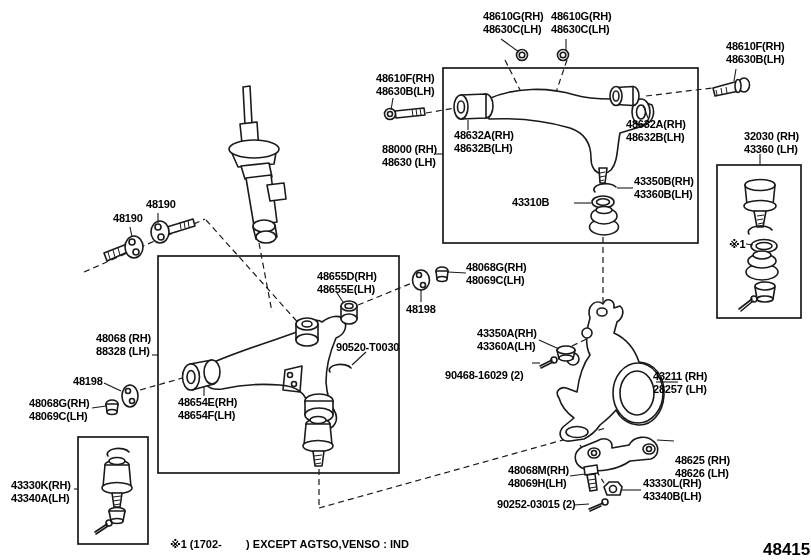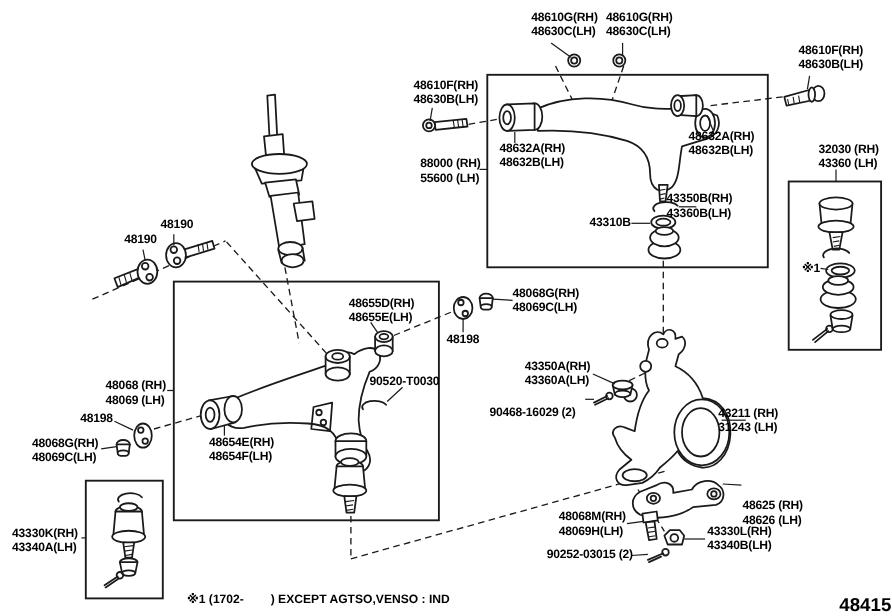--- a/index.html
+++ b/index.html
@@ -308,41 +308,41 @@
     <line x1="570" y1="476" x2="585" y2="474"></line>
     <line x1="641" y1="490" x2="622" y2="490"></line>
     <line x1="574" y1="505" x2="589" y2="504"></line>
   </g>
 </svg>
 
 <div class="lbl" style="left:483px;top:10px"><span>48610G(RH)</span><br><span>48630C(LH)</span></div>
 <div class="lbl" style="left:551px;top:10px"><span>48610G(RH)</span><br><span>48630C(LH)</span></div>
 <div class="lbl" style="left:726px;top:40px"><span>48610F(RH)</span><br><span>48630B(LH)</span></div>
 <div class="lbl" style="left:376px;top:72px"><span>48610F(RH)</span><br><span>48630B(LH)</span></div>
-<div class="lbl" style="left:382px;top:143px"><span>88000 (RH)</span><br><span>55600 (LH)</span></div>
+<div class="lbl" style="left:382px;top:143px"><span>88000 (RH)</span><br><span>48630 (LH)</span></div>
 <div class="lbl" style="left:454px;top:129px"><span>48632A(RH)</span><br><span>48632B(LH)</span></div>
 <div class="lbl" style="left:626px;top:118px"><span>48632A(RH)</span><br><span>48632B(LH)</span></div>
-<div class="lbl" style="left:606px;top:175px"><span>43350B(RH)</span><br><span>43360B(LH)</span></div>
-<div class="lbl" style="left:536px;top:196px"><span>43310B</span></div>
+<div class="lbl" style="left:634px;top:175px"><span>43350B(RH)</span><br><span>43360B(LH)</span></div>
+<div class="lbl" style="left:512px;top:196px"><span>43310B</span></div>
 <div class="lbl" style="left:744px;top:130px"><span>32030 (RH)</span><br><span>43360 (LH)</span></div>
 <div class="lbl" style="left:729px;top:238px"><span>※1</span></div>
 <div class="lbl" style="left:146px;top:198px"><span>48190</span></div>
 <div class="lbl" style="left:113px;top:212px"><span>48190</span></div>
 <div class="lbl" style="left:317px;top:270px"><span>48655D(RH)</span><br><span>48655E(LH)</span></div>
 <div class="lbl" style="left:336px;top:341px"><span>90520-T0030</span></div>
-<div class="lbl" style="left:190px;top:396px"><span>48654E(RH)</span><br><span>48654F(LH)</span></div>
-<div class="lbl" style="left:96px;top:345px"><span>48068 (RH)</span><br><span>48069 (LH)</span></div>
+<div class="lbl" style="left:178px;top:396px"><span>48654E(RH)</span><br><span>48654F(LH)</span></div>
+<div class="lbl" style="left:96px;top:332px"><span>48068 (RH)</span><br><span>88328 (LH)</span></div>
 <div class="lbl" style="left:73px;top:375px"><span>48198</span></div>
 <div class="lbl" style="left:29px;top:397px"><span>48068G(RH)</span><br><span>48069C(LH)</span></div>
 <div class="lbl" style="left:11px;top:479px"><span>43330K(RH)</span><br><span>43340A(LH)</span></div>
 <div class="lbl" style="left:466px;top:261px"><span>48068G(RH)</span><br><span>48069C(LH)</span></div>
 <div class="lbl" style="left:406px;top:303px"><span>48198</span></div>
 <div class="lbl" style="left:477px;top:327px"><span>43350A(RH)</span><br><span>43360A(LH)</span></div>
 <div class="lbl" style="left:445px;top:369px"><span>90468-16029 (2)</span></div>
-<div class="lbl" style="left:653px;top:370px"><span>43211 (RH)</span><br><span>31243 (LH)</span></div>
+<div class="lbl" style="left:653px;top:370px"><span>43211 (RH)</span><br><span>28257 (LH)</span></div>
 <div class="lbl" style="left:675px;top:454px"><span>48625 (RH)</span><br><span>48626 (LH)</span></div>
 <div class="lbl" style="left:508px;top:464px"><span>48068M(RH)</span><br><span>48069H(LH)</span></div>
 <div class="lbl" style="left:643px;top:477px"><span>43330L(RH)</span><br><span>43340B(LH)</span></div>
 <div class="lbl" style="left:497px;top:498px"><span>90252-03015 (2)</span></div>
 
 <div class="footnote" style="left:170px;top:538px">※1 (1702-        ) EXCEPT AGTSO,VENSO : IND</div>
 <div class="docnum" style="left:763px;top:540px">484155A</div>
 
 </div>
 

